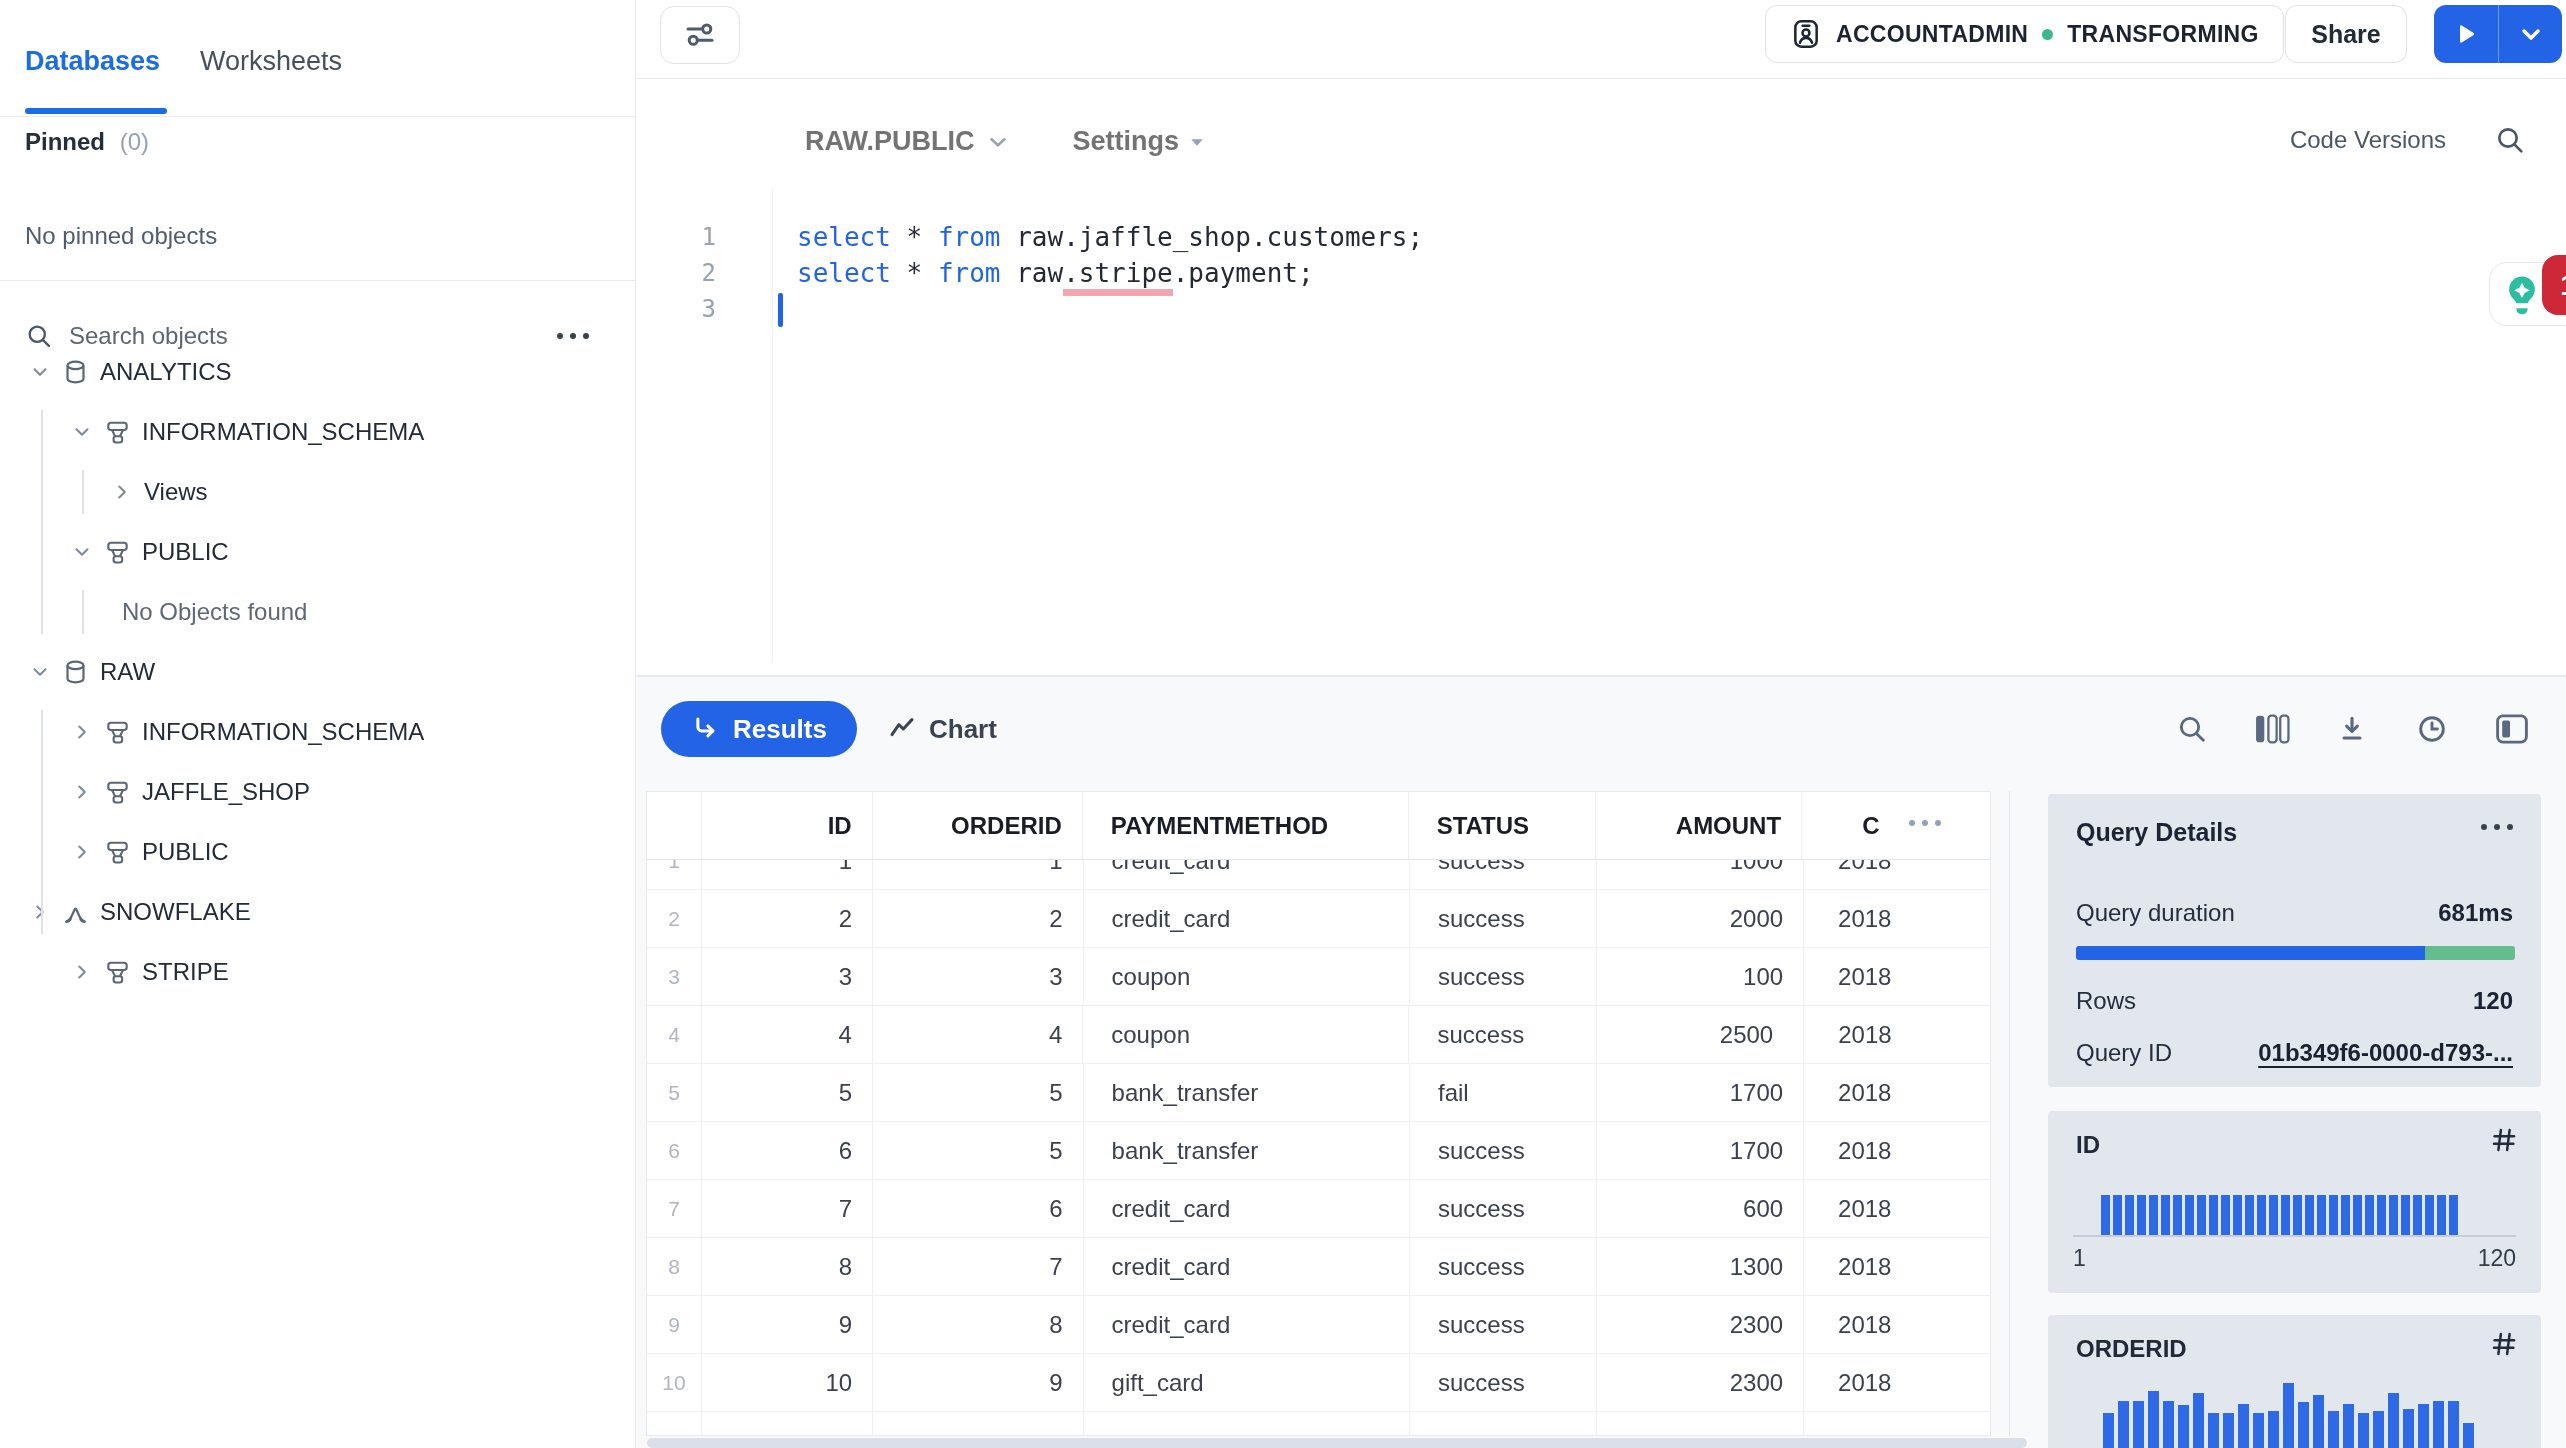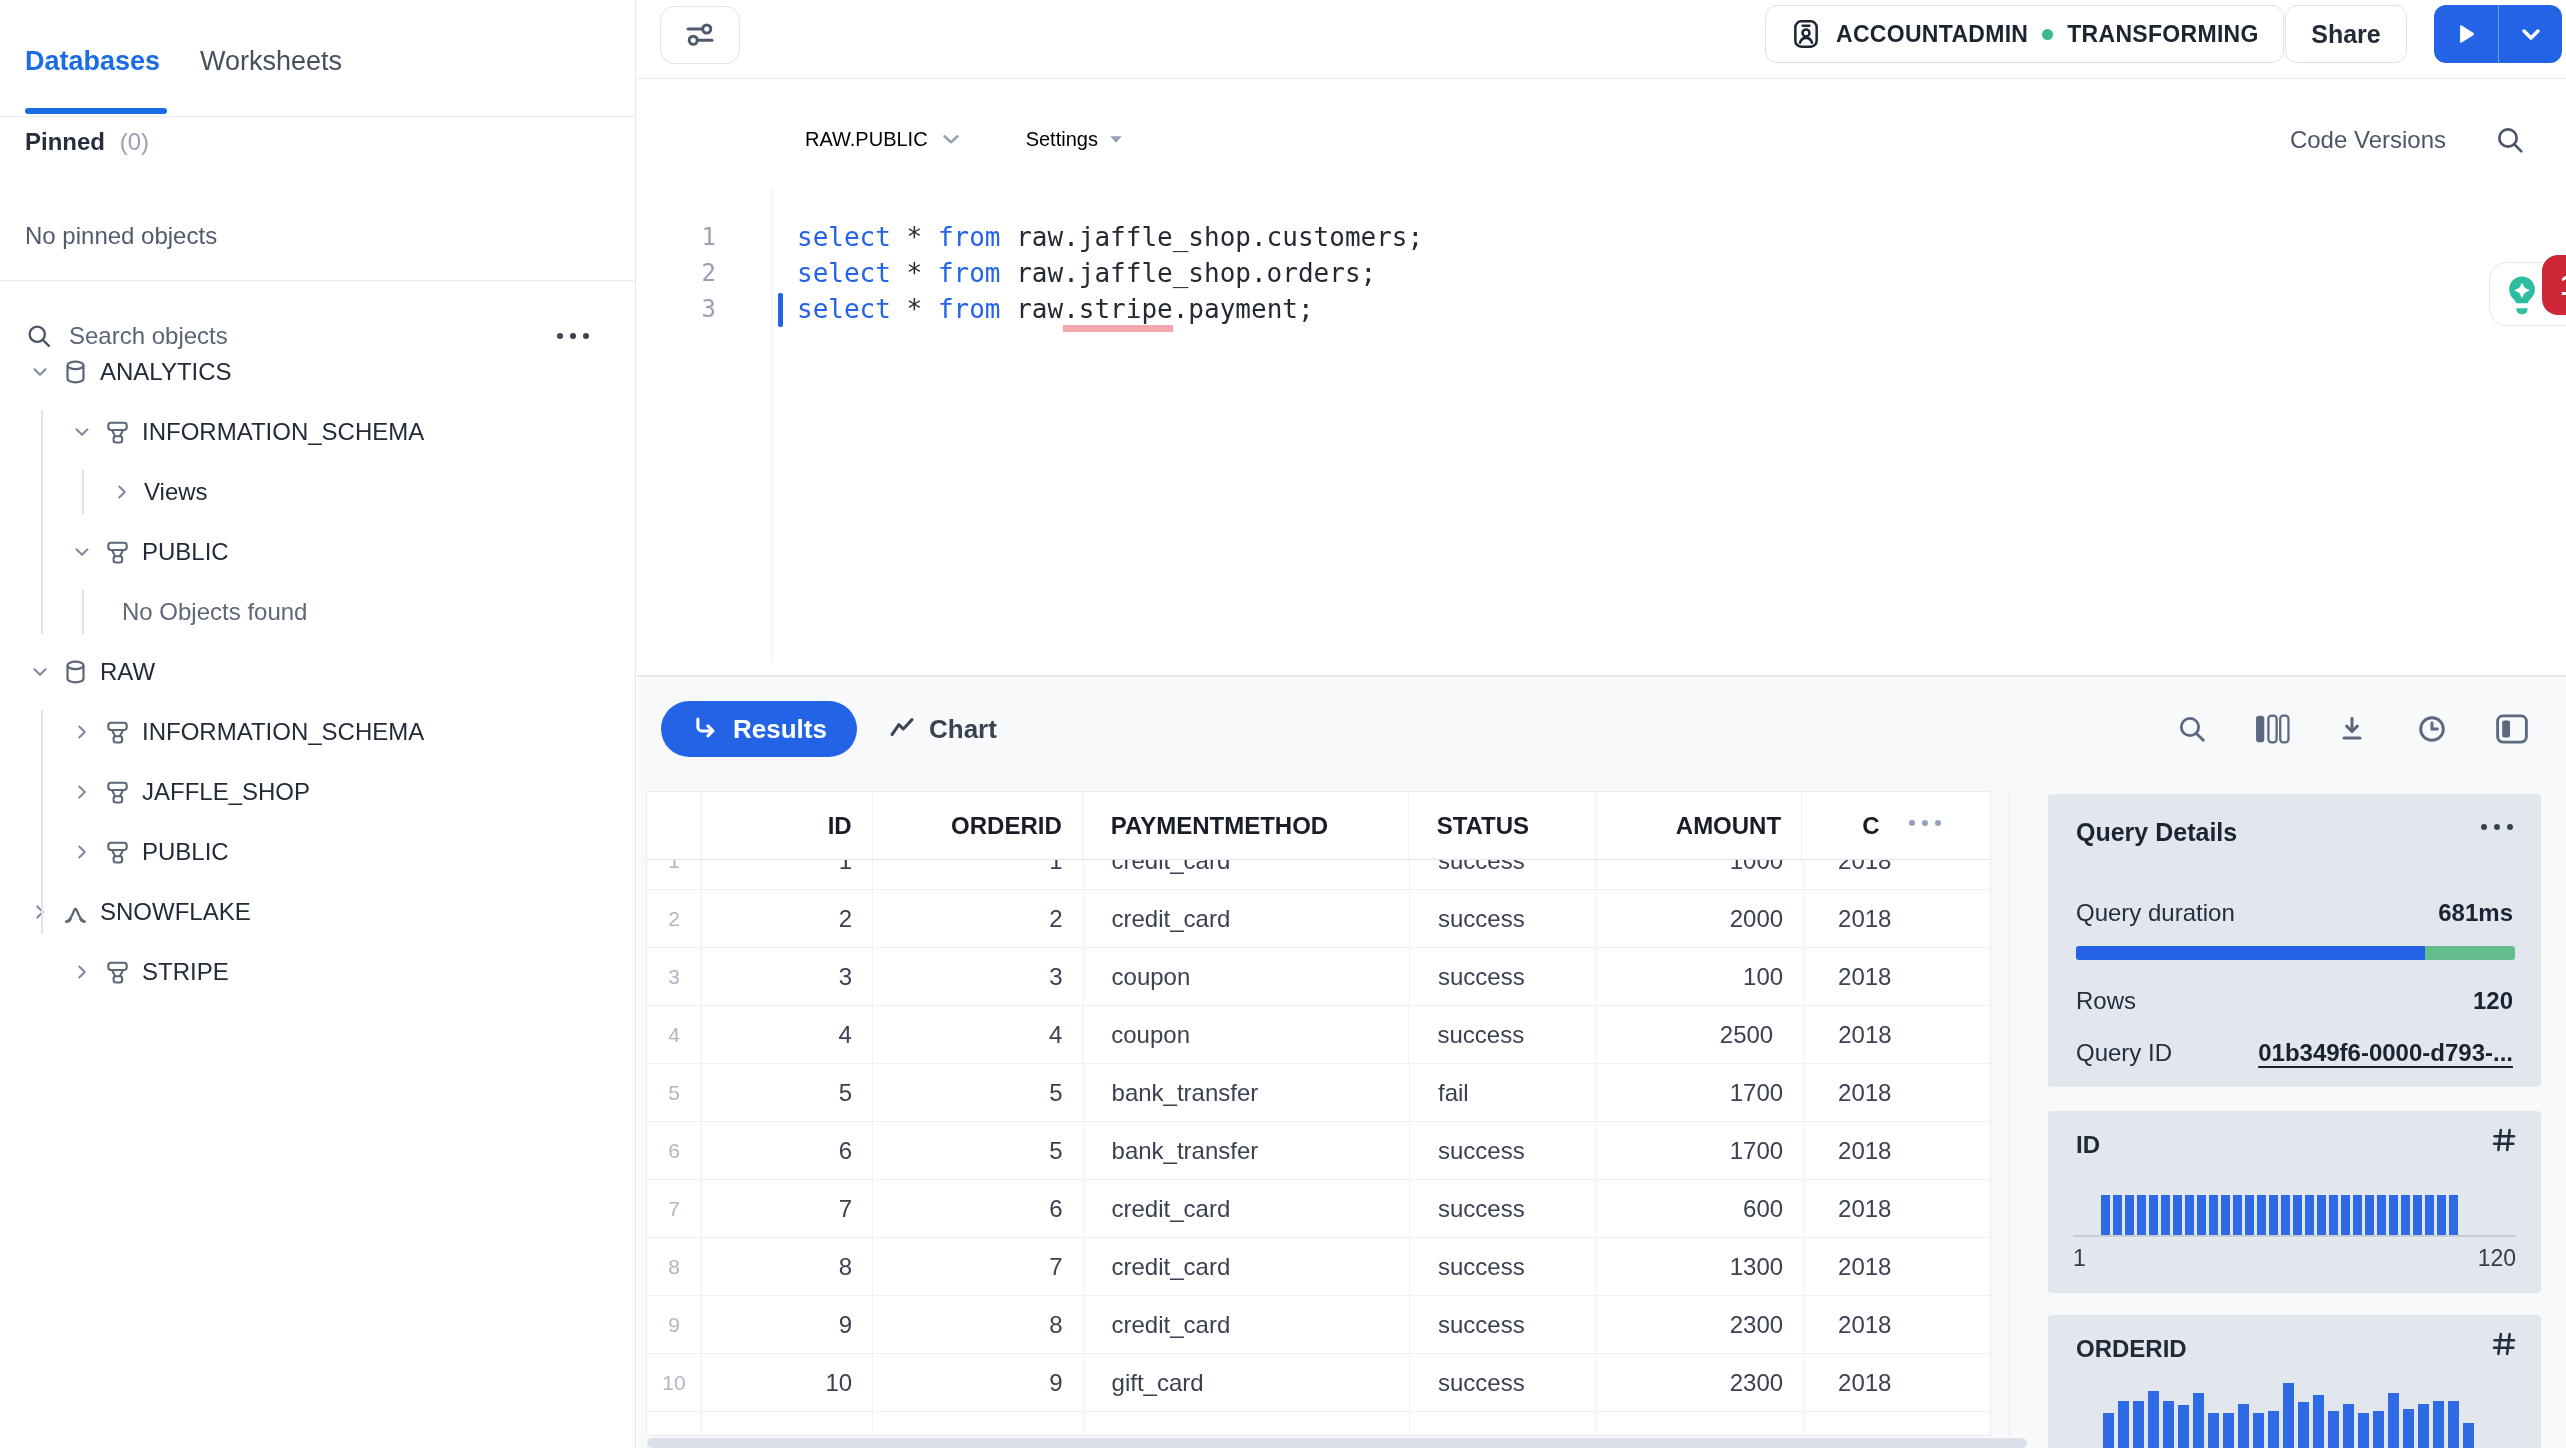--- a/index.html
+++ b/index.html
@@ -47,21 +47,21 @@
              background:#fff;display:flex;align-items:center;justify-content:center;font-size:25px;font-weight:700;color:#222B38;cursor:pointer;}
   .run-btn{position:absolute;left:1797px;top:5px;width:128px;height:58px;border-radius:12px;background:#2264E5;
            display:flex;align-items:center;cursor:pointer;}
   .run-play{width:64px;display:flex;align-items:center;justify-content:center;}
   .run-sep{width:1px;height:58px;background:rgba(255,255,255,.35);}
   .run-chev{flex:1;display:flex;align-items:center;justify-content:center;}
 
   
   .editor{position:absolute;left:637px;top:80px;right:0;height:596px;background:#fff;border-bottom:1px solid #E4E8EF;}
   .ed-head{position:absolute;left:168px;top:46px;display:flex;align-items:center;gap:10px;}
-  .ed-ctx,.ed-set{font-size:20px;font-weight:400;color:#000000;cursor:pointer;}
+  .ed-ctx,.ed-set{font-size:27px;font-weight:700;color:#737373;cursor:pointer;}
   .ed-gap{width:42px;}
   .ed-head-r{position:absolute;right:40px;top:44px;display:flex;align-items:center;gap:48px;}
   .code-vers{font-size:24px;font-weight:500;color:#4A5668;cursor:pointer;}
   .gutter-line{position:absolute;left:135px;top:108px;height:474px;width:1px;background:#EDF0F5;}
   .gut{position:absolute;left:19px;top:139px;width:60px;text-align:right;}
   .gut div{height:36px;line-height:36px;font-size:24px;color:#97A1B1;font-family:"DejaVu Sans Mono",monospace;}
   .code{position:absolute;left:160px;top:139px;}
   .code-line{height:36px;line-height:36px;font-size:26px;font-family:"DejaVu Sans Mono",monospace;color:#242A33;white-space:pre;}
   .code-line .kw{color:#2264E5;}
   .code-line .err{border-bottom:7px solid #F4A6AE;padding-bottom:1px;}
@@ -356,21 +356,20 @@
       </svg>
   </div>
   <div class="gutter-line"></div>
   <div class="gut" id="gutter">
       <div>1</div>
       <div>2</div>
       <div>3</div>
     </div>
   <div class="code" id="code">
       <div class="code-line"><span class="kw">select</span><span> * </span><span class="kw">from</span><span> raw.jaffle_shop.customers;</span></div>
-      <div class="code-line"><span class="kw">select</span><span> * </span><span class="kw">from</span><span> raw.jaffle_shop.orders;</span></div>
       <div class="code-line"><span class="kw">select</span><span> * </span><span class="kw">from</span><span> raw</span><span class="err">.stripe</span><span>.payment;</span></div>
     </div>
   <div class="caret"></div>
   <div class="hint-pill">
     <svg width="44" height="44" viewBox="0 0 24 24">
         <path d="M12 2.5 a7 7 0 0 1 7 7 c0 2.6-1.4 4.3-2.7 5.6 -0.6 0.6-1 1.2-1.2 2 h-6.2 c-0.2-0.8-0.6-1.4-1.2-2 C6.4 13.8 5 12.1 5 9.5 a7 7 0 0 1 7-7 Z" fill="#2FBDA2"></path>
         <path d="M9 19.8 h6 v0.6 c0 1.5-1.3 2.7-3 2.7 s-3-1.2-3-2.7 Z" fill="#2FBDA2"></path>
         <path d="M12 5.8 l1.4 2.8 2.8 1.4 -2.8 1.4 -1.4 2.8 -1.4-2.8 -2.8-1.4 2.8-1.4 Z" fill="#fff"></path>
       </svg>
     <div class="hint-badge">1</div>

